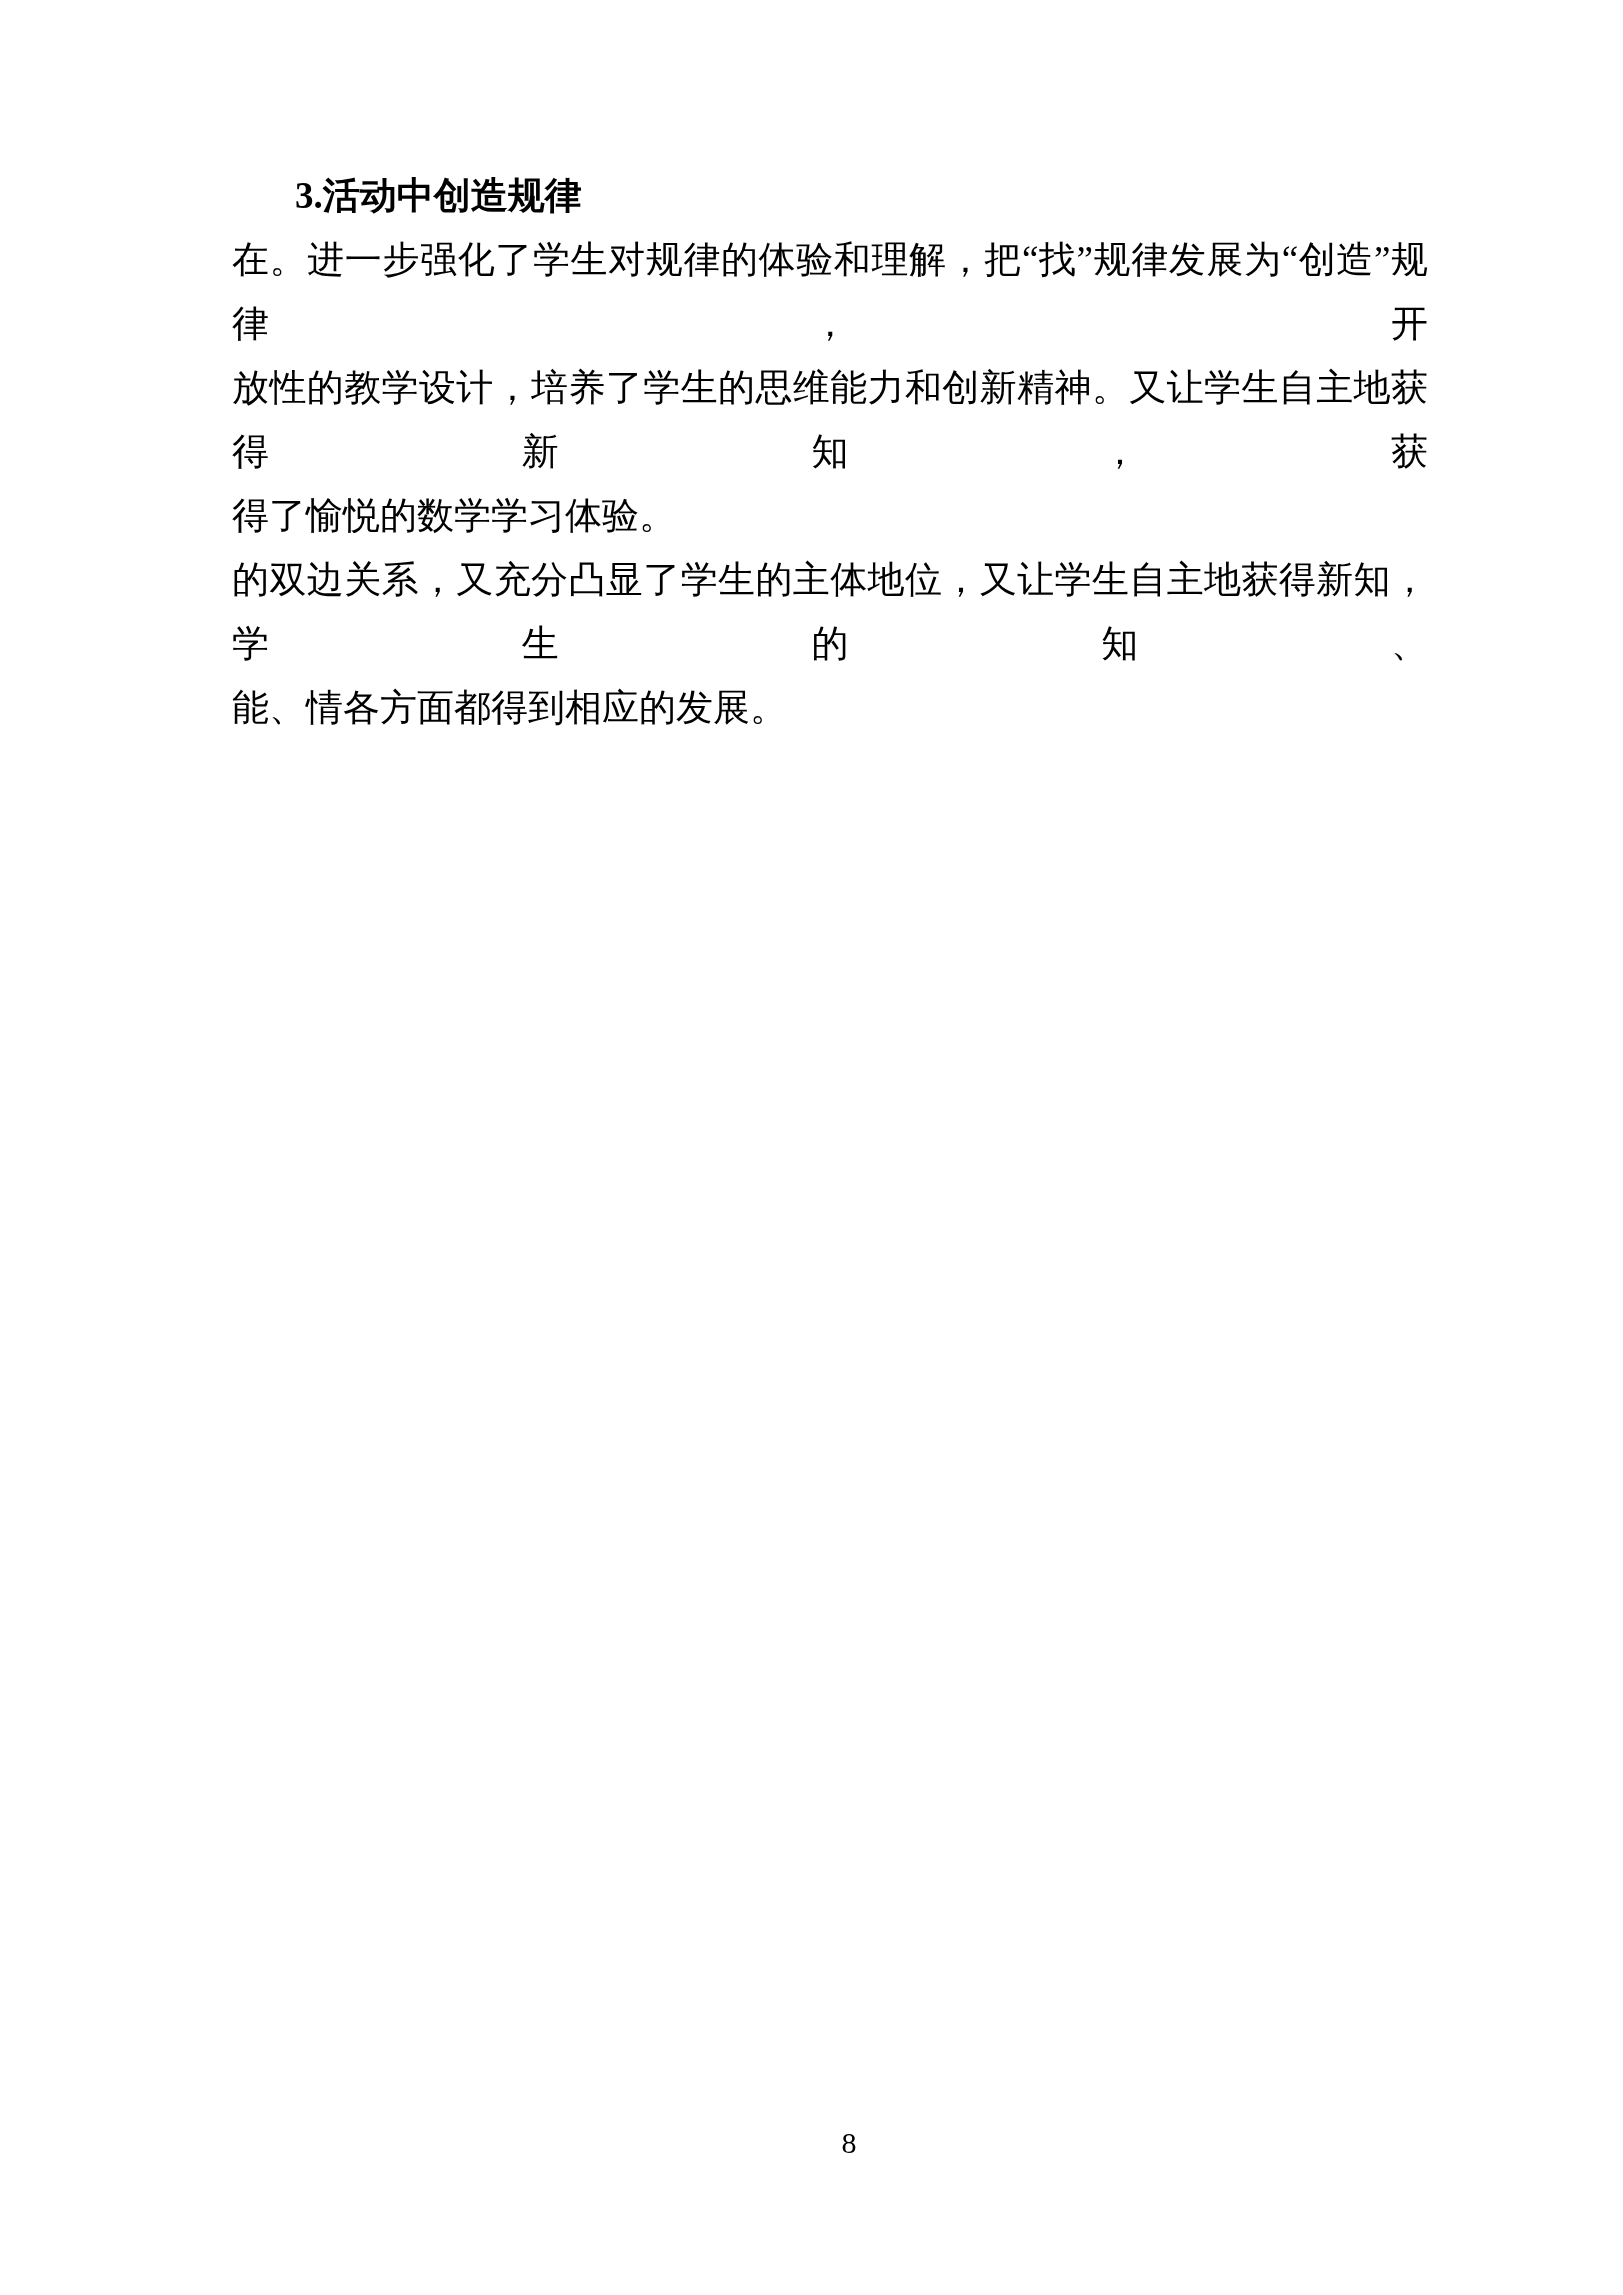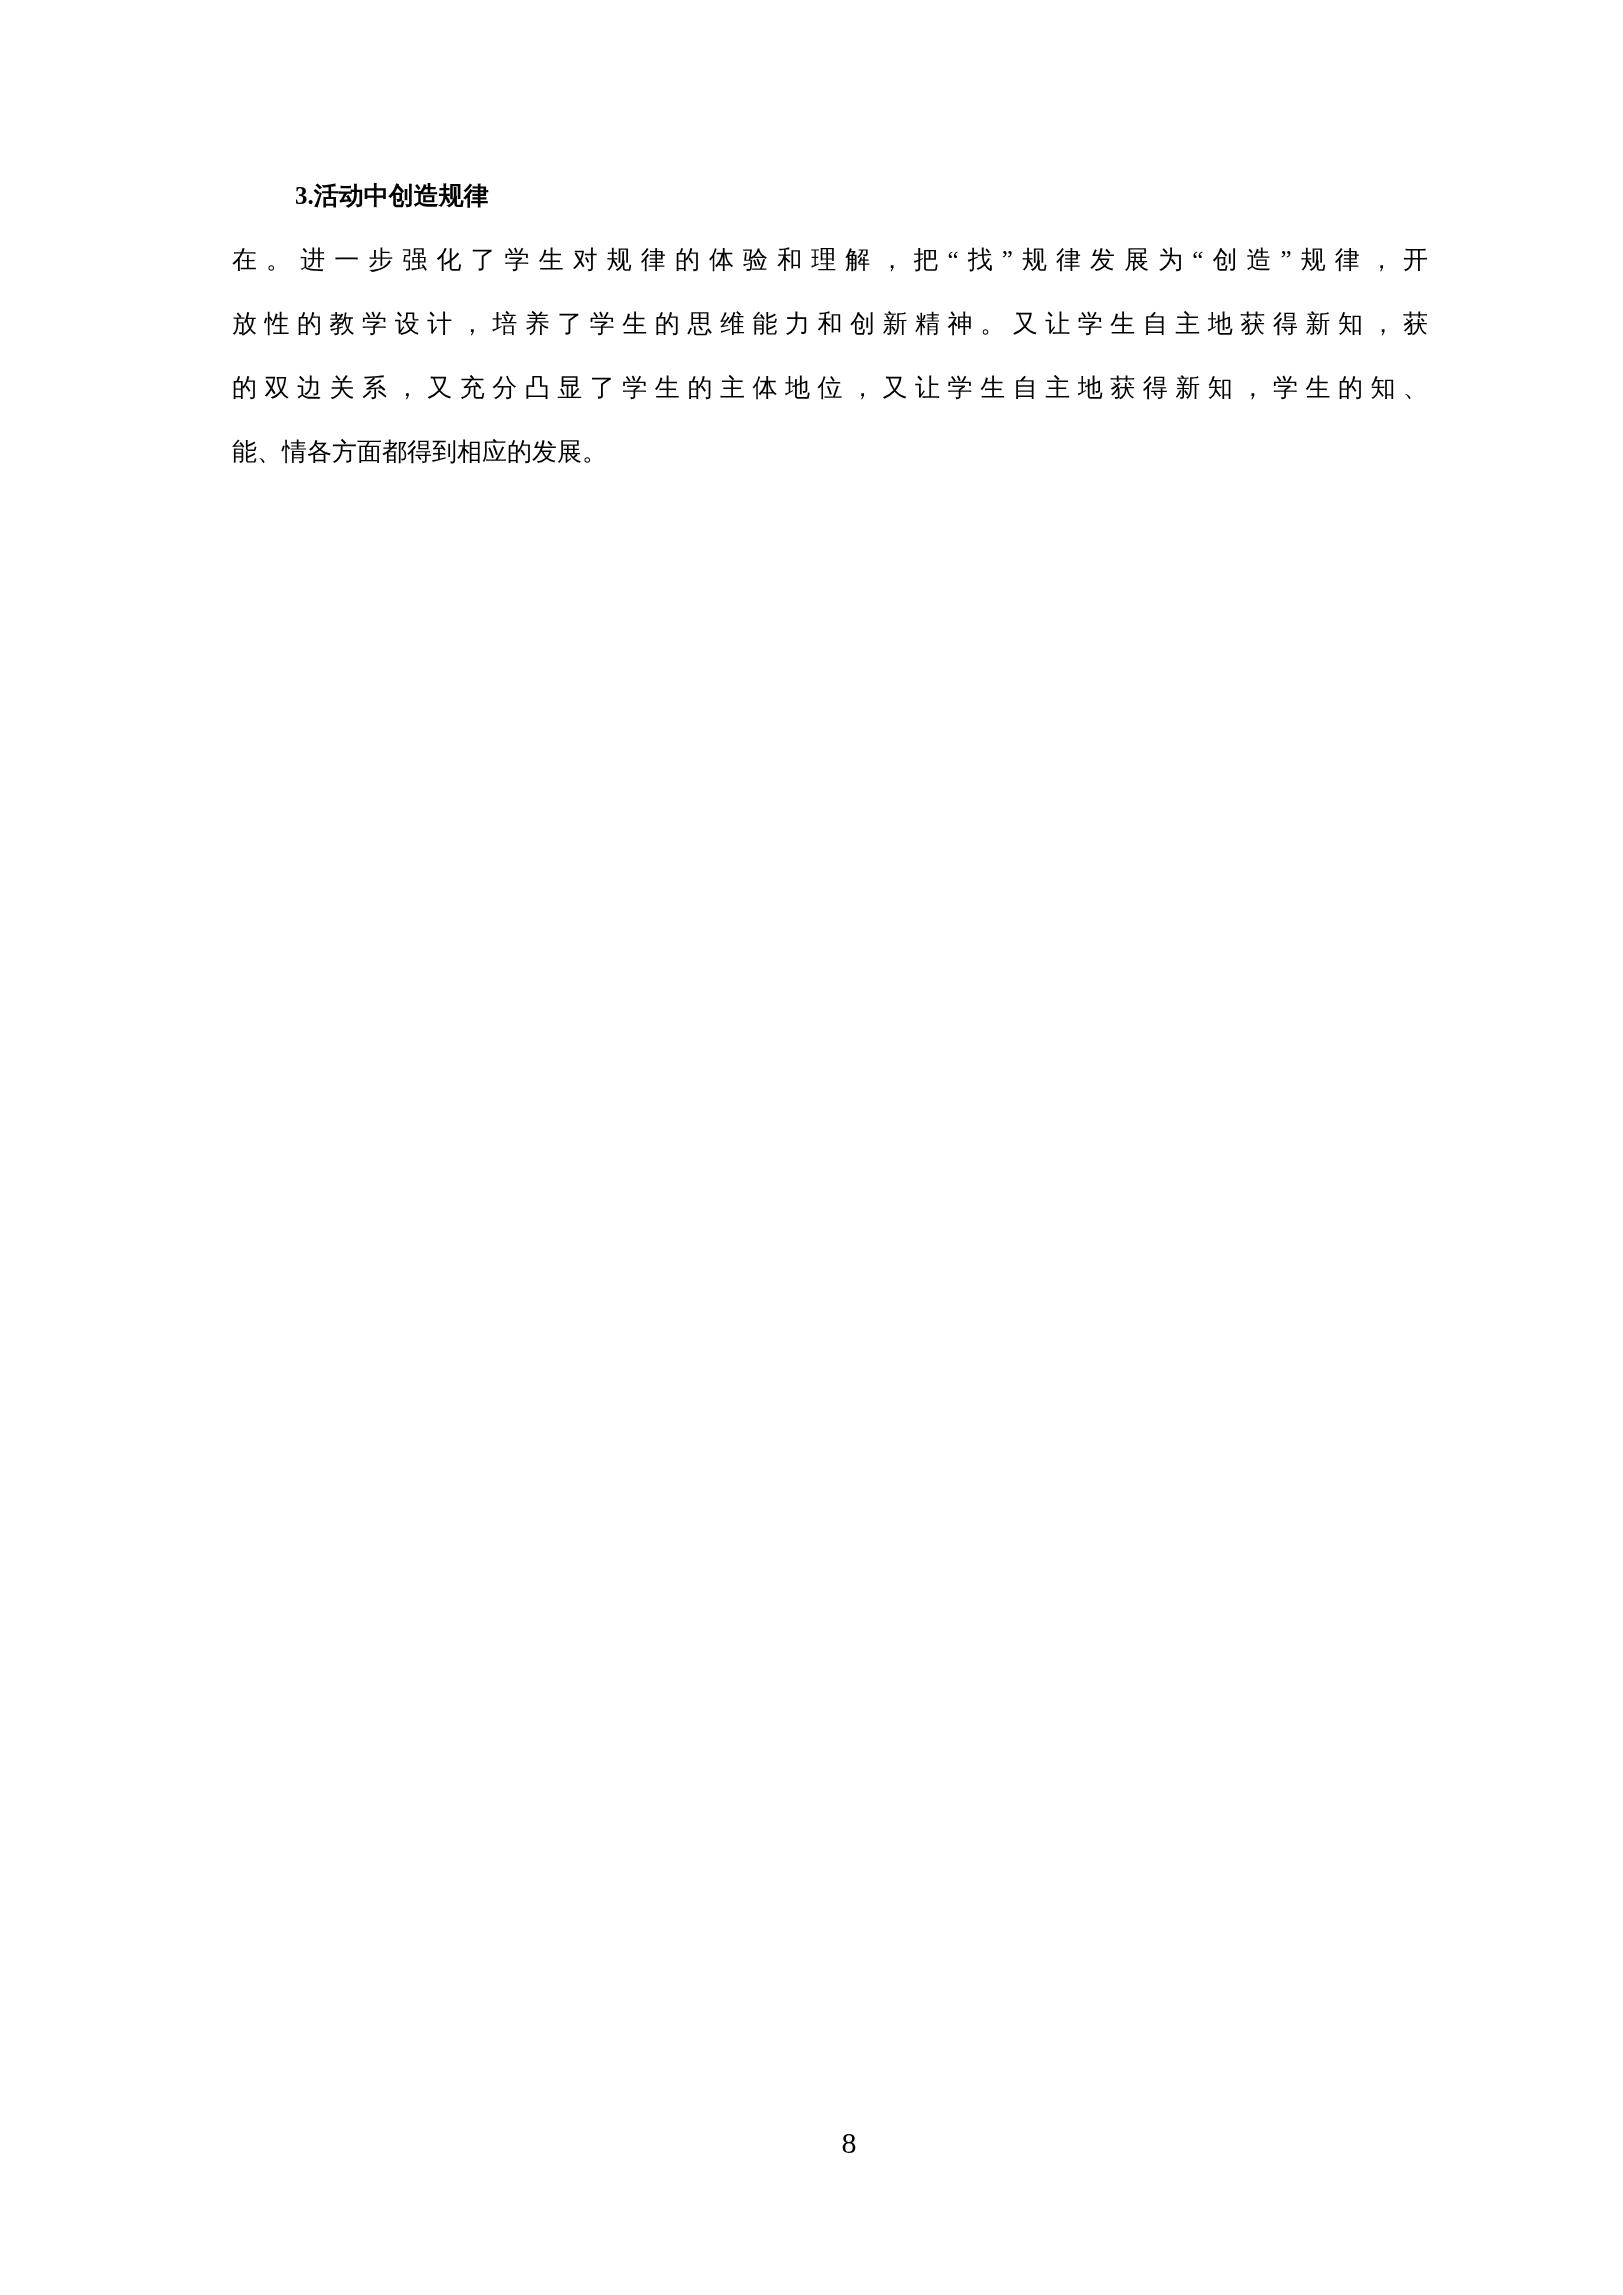--- a/index.html
+++ b/index.html
@@ -21,21 +21,21 @@
     width: 1623px;
     height: 2295px;
     background: #ffffff;
     overflow: hidden;
   }
   .text-block {
     position: absolute;
     left: 232px;
     top: 164px;
     width: 1196px;
-    font-size: 25px;
+    font-size: 37px;
     line-height: 64px;
     letter-spacing: 0;
   }
   .doc-heading {
     font-weight: bold;
     padding-left: 63px;
     white-space: nowrap;
   }
   .line {
     text-align: left;
@@ -69,20 +69,21 @@
 
 <div class="page">
 
   <div class="text-block">
 
     <div class="doc-heading">3.活动中创造规律</div>
 
     <div>
       <div class="line justified">在。进一步强化了学生对规律的体验和理解，把“找”规律发展为“创造”规律，开</div>
       <div class="line justified">放性的教学设计，培养了学生的思维能力和创新精神。又让学生自主地获得新知，获</div>
+      <div class="line">得了愉悦的数学学习体验。</div>
     </div>
 
     <div>
       <div class="line justified">的双边关系，又充分凸显了学生的主体地位，又让学生自主地获得新知，学生的知、</div>
       <div class="line">能、情各方面都得到相应的发展。</div>
     </div>
 
   </div>
 
   <div class="footer-pagenum">8</div>

